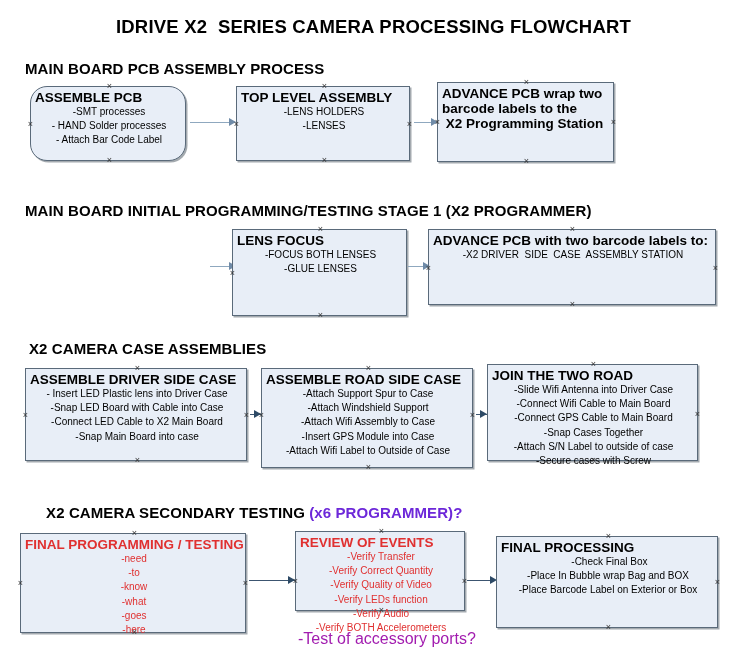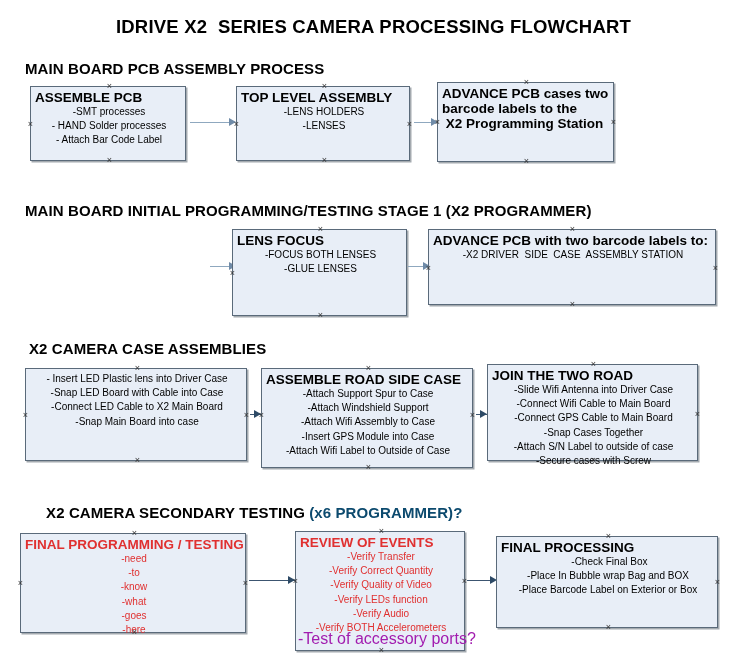--- a/index.html
+++ b/index.html
@@ -32,21 +32,21 @@
     white-space: pre;
   }
   .section-head {
     position: absolute;
     font-size: 15px;
     font-weight: bold;
     white-space: pre;
     letter-spacing: 0.1px;
   }
   .section-head .accent {
-    color: #0c4a6e;
+    color: #6d28d9;
   }
   .node {
     position: absolute;
     background: #e8eef7;
     border: 1.2px solid #5a6a7a;
     box-sizing: border-box;
     overflow: visible;
     box-shadow: 1.5px 1.5px 0 rgba(90,100,110,0.55);
   }
   .node .ntitle {
@@ -110,21 +110,21 @@
 </style>
 </head>
 <body>
 
 <div id="canvas">
 
   <div class="title">IDRIVE X2  SERIES CAMERA PROCESSING FLOWCHART</div>
 
   <div class="section-head" style="left:25px; top:60px;">MAIN BOARD PCB ASSEMBLY PROCESS</div>
 
-  <div class="node" style="left:30px; top:86px; width:156px; height:75px;">
+  <div class="node" style="left:30px; top:86px; width:156px; height:75px;border-radius:17px;">
     <div class="body">
       <span class="ntitle">ASSEMBLE PCB</span>
       <span class="nline">-SMT processes</span>
       <span class="nline">- HAND Solder processes</span>
       <span class="nline">- Attach Bar Code Label</span>
     </div>
     <span class="handle" style="left:75px; top:-4px;"></span>
     <span class="handle" style="left:75px; bottom:-4px;"></span>
     <span class="handle" style="left:-4px; top:34px;"></span>
   </div>
@@ -142,21 +142,21 @@
     <span class="handle" style="left:84px; bottom:-4px;"></span>
     <span class="handle" style="left:-4px; top:34px;"></span>
     <span class="handle" style="right:-4px; top:34px;"></span>
   </div>
 
   <div class="conn" style="left:414px; top:122px; width:22px;"></div>
   <div class="arrow" style="left:431px; top:117.5px;"></div>
 
   <div class="node" style="left:437px; top:82px; width:177px; height:80px;">
     <div class="body">
-      <span class="ntitle">ADVANCE PCB cases two</span>
+      <span class="ntitle">ADVANCE PCB wrap two</span>
       <span class="ntitle">barcode labels to the</span>
       <span class="ntitle"> X2 Programming Station</span>
     </div>
     <span class="handle" style="left:85px; top:-4px;"></span>
     <span class="handle" style="left:85px; bottom:-4px;"></span>
     <span class="handle" style="left:-4px; top:36px;"></span>
     <span class="handle" style="right:-4px; top:36px;"></span>
   </div>
 
   <div class="section-head" style="left:25px; top:202px;">MAIN BOARD INITIAL PROGRAMMING/TESTING STAGE 1 (X2 PROGRAMMER)</div>
@@ -187,20 +187,21 @@
     <span class="handle" style="left:140px; top:-4px;"></span>
     <span class="handle" style="left:140px; bottom:-4px;"></span>
     <span class="handle" style="left:-4px; top:35px;"></span>
     <span class="handle" style="right:-4px; top:35px;"></span>
   </div>
 
   <div class="section-head" style="left:29px; top:340px;">X2 CAMERA CASE ASSEMBLIES</div>
 
   <div class="node" style="left:25px; top:368px; width:222px; height:93px;">
     <div class="body">
+      <span class="ntitle">ASSEMBLE DRIVER SIDE CASE</span>
       <span class="nline">- Insert LED Plastic lens into Driver Case</span>
       <span class="nline">-Snap LED Board with Cable into Case</span>
       <span class="nline">-Connect LED Cable to X2 Main Board</span>
       <span class="nline">-Snap Main Board into case</span>
     </div>
     <span class="handle" style="left:108px; top:-4px;"></span>
     <span class="handle" style="left:108px; bottom:-4px;"></span>
     <span class="handle" style="left:-4px; top:43px;"></span>
     <span class="handle" style="right:-4px; top:43px;"></span>
   </div>
@@ -257,21 +258,21 @@
     </div>
     <span class="handle" style="left:110px; top:-4px;"></span>
     <span class="handle" style="left:110px; bottom:-4px;"></span>
     <span class="handle" style="left:-4px; top:46px;"></span>
     <span class="handle" style="right:-4px; top:46px;"></span>
   </div>
 
   <div class="conn dark" style="left:249px; top:580px; width:48px;"></div>
   <div class="arrow dark" style="left:288px; top:575.5px;"></div>
 
-  <div class="node red" style="left:295px; top:531px; width:170px; height:120px;">
+  <div class="node red" style="left:295px; top:531px; width:170px; height:80px;">
     <div class="body">
       <span class="ntitle">REVIEW OF EVENTS</span>
       <span class="nline">-Verify Transfer</span>
       <span class="nline">-Verify Correct Quantity</span>
       <span class="nline">-Verify Quality of Video</span>
       <span class="nline">-Verify LEDs function</span>
       <span class="nline">-Verify Audio</span>
       <span class="nline">-Verify BOTH Accelerometers</span>
     </div>
     <span class="handle" style="left:82px; top:-4px;"></span>

